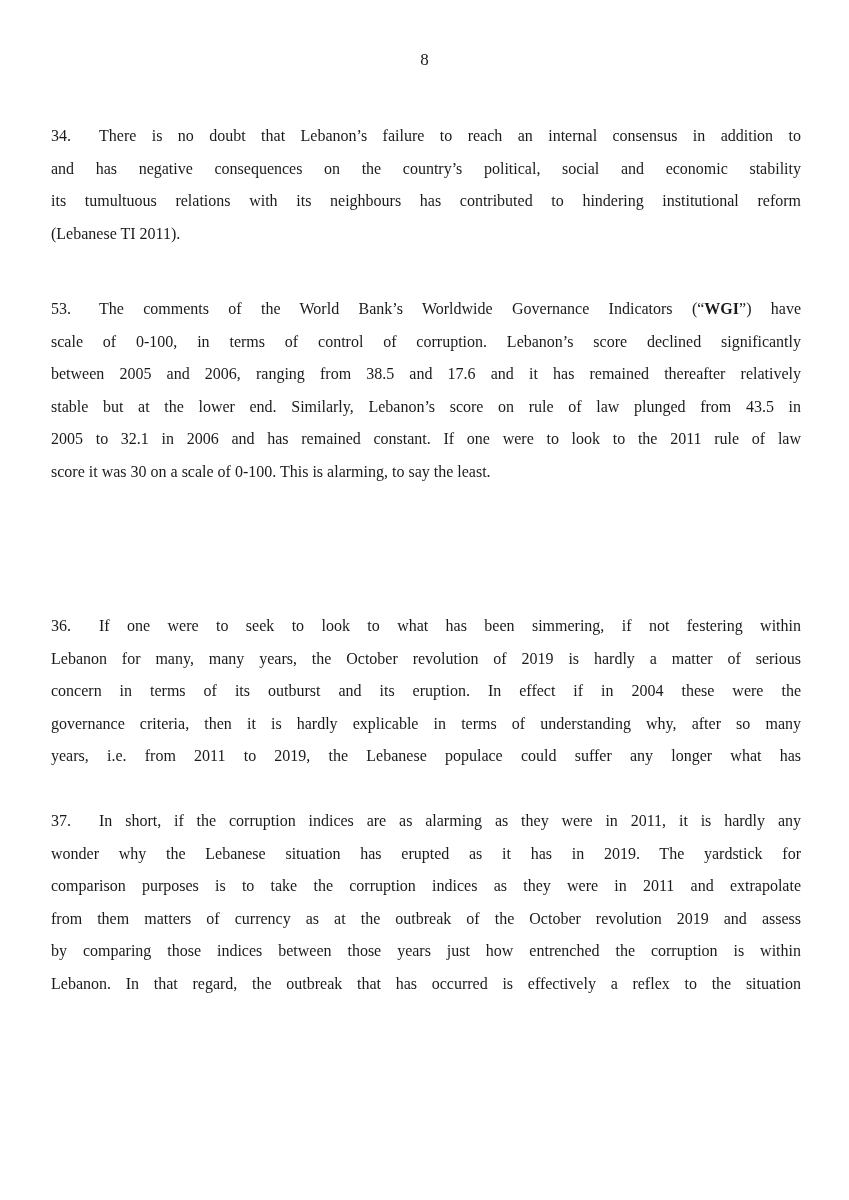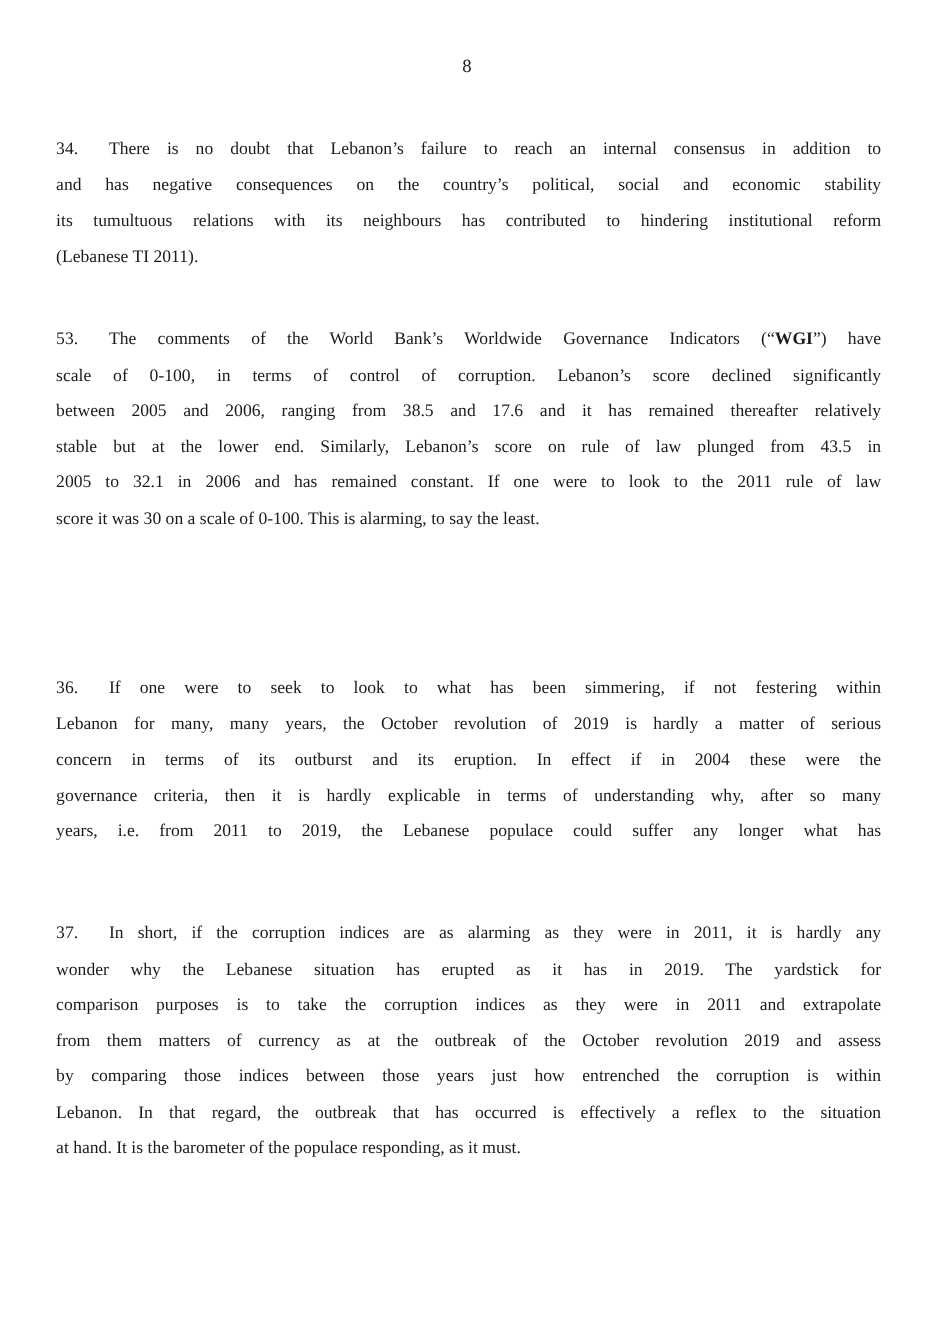--- a/index.html
+++ b/index.html
@@ -71,23 +71,22 @@
   </div>
 
   <div class="para" style="top:566px;margin-top:44px;">
     <span class="line"><span class="num">36.</span><span>If one were to seek to look to what has been simmering, if not festering within</span></span>
     <span class="line">Lebanon for many, many years, the October revolution of 2019 is hardly a matter of serious</span>
     <span class="line">concern in terms of its outburst and its eruption.  In effect if in 2004 these were the</span>
     <span class="line">governance criteria, then it is hardly explicable in terms of understanding why, after so many</span>
     <span class="line">years, i.e. from 2011 to 2019, the Lebanese populace could suffer any longer what has</span>
   </div>
 
-  <div class="para" style="top:805px;margin-top:28px;">
+  <div class="para" style="top:805px;">
     <span class="line"><span class="num">37.</span><span>In short, if the corruption indices are as alarming as they were in 2011, it is hardly any</span></span>
     <span class="line">wonder why the Lebanese situation has erupted as it has in 2019.  The yardstick for</span>
     <span class="line">comparison purposes is to take the corruption indices as they were in 2011 and extrapolate</span>
     <span class="line">from them matters of currency as at the outbreak of the October revolution 2019 and assess</span>
     <span class="line">by comparing those indices between those years just how entrenched the corruption is within</span>
     <span class="line">Lebanon.  In that regard, the outbreak that has occurred is effectively a reflex to the situation</span>
-    <span class="line last">at hand.  It is the barometer of the populace responding, as it must.</span>
   </div>
 
 </div>
 
 </body></html>

